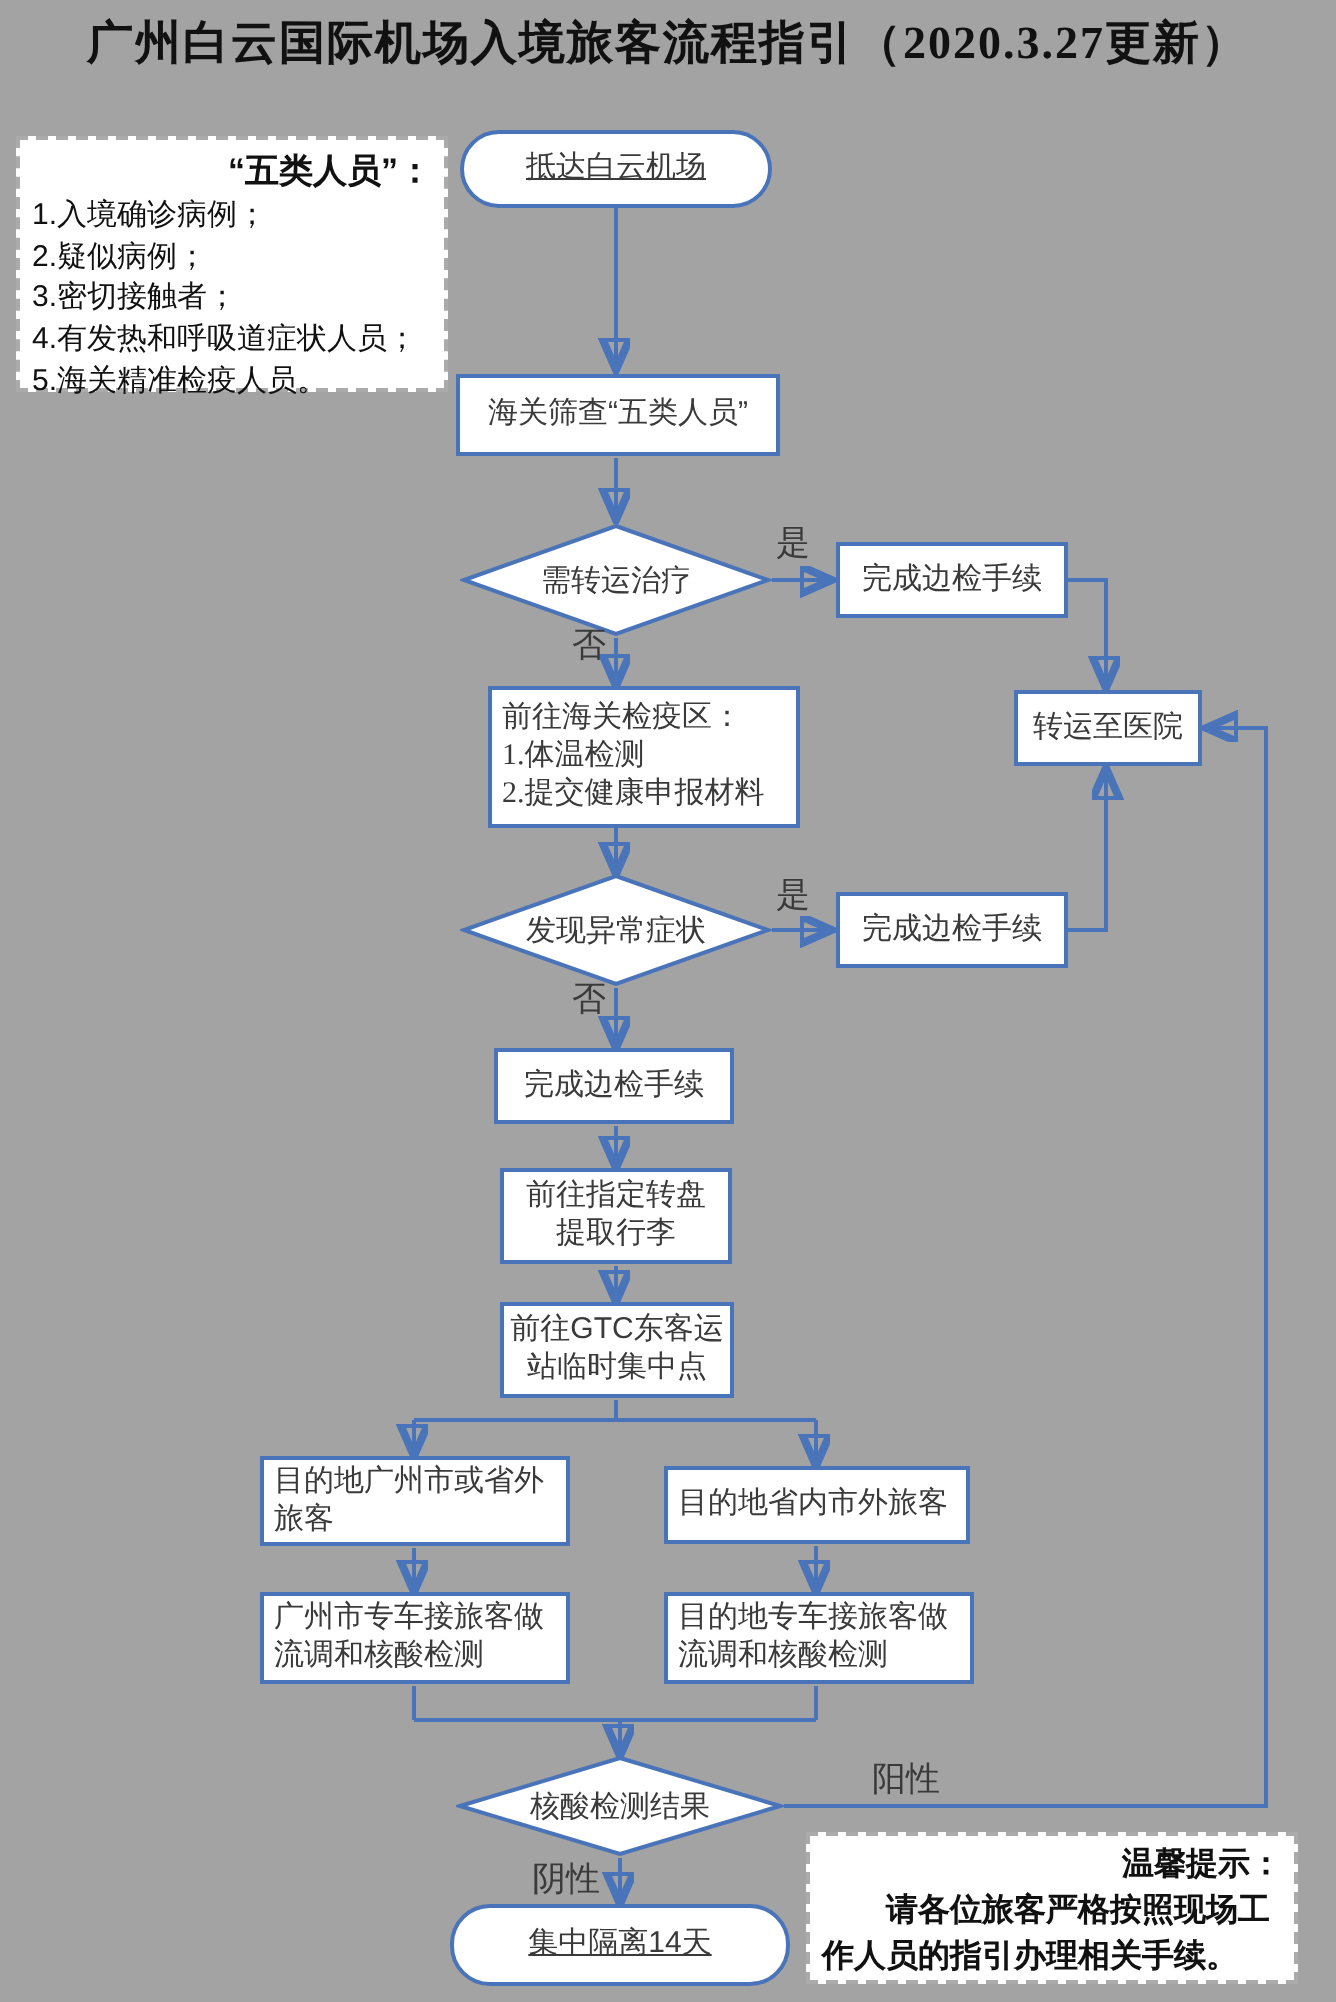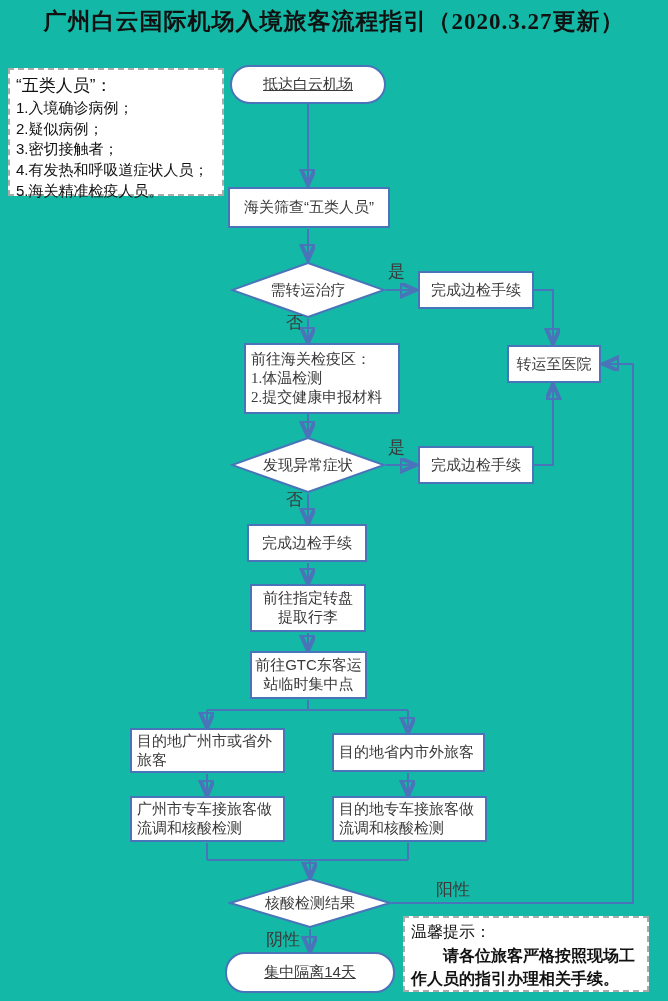--- a/index.html
+++ b/index.html
@@ -1,17 +1,17 @@
 <!DOCTYPE html>
 <html><head>
 <meta charset="utf-8">
 <style>
   html,body{margin:0;padding:0;background:#ffffff;}
   #canvas{
-    position:relative;width:668px;height:1001px;background:#14b8a6;
+    position:relative;width:668px;height:1001px;background:#a3a3a3;
     font-family:"Liberation Sans",sans-serif;color:#3a3a3a;overflow:hidden;
   }
   .title{
     position:absolute;left:0;top:6px;width:668px;text-align:center;
     font-family:"Liberation Serif",serif;font-weight:bold;font-size:23px;color:#111;
     letter-spacing:1px;
   }
   .wires{position:absolute;left:0;top:0;z-index:0;}
   .wires path,.wires polyline{fill:none;stroke:#4a74b9;stroke-width:2;}
   .node{
@@ -28,21 +28,21 @@
   }
   .diamond svg{position:absolute;left:0;top:0;}
   .diamond span{position:relative;z-index:1;}
   .edge-label{
     position:absolute;z-index:2;font-size:17px;color:#3a3a3a;background:transparent;
   }
   .dashed-box{
     position:absolute;z-index:1;background:#fff;border:2px dashed #ababab;
     box-sizing:border-box;padding:4px 6px;color:#111;
   }
-  .dashed-box .heading{font-weight:normal;font-size:17px;margin-bottom:1px;}
+  .dashed-box .heading{font-weight:bold;font-size:17px;margin-bottom:1px;text-align:right;}
   .dashed-box .body{font-size:15px;line-height:1.38;white-space:pre-line;}
   #tips-box .body{font-weight:bold;font-size:16px;line-height:1.45;}
   #tips-box .heading{font-size:16px;}
 </style>
 </head>
 <body>
 
 <div id="canvas">
 
   <div class="title">广州白云国际机场入境旅客流程指引（2020.3.27更新）</div>

